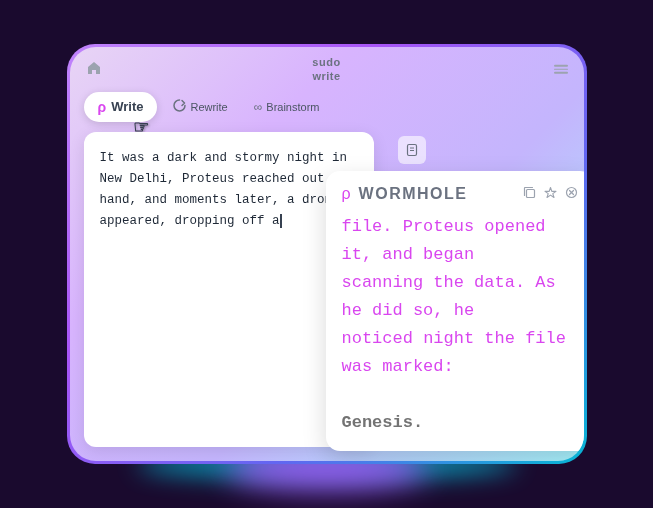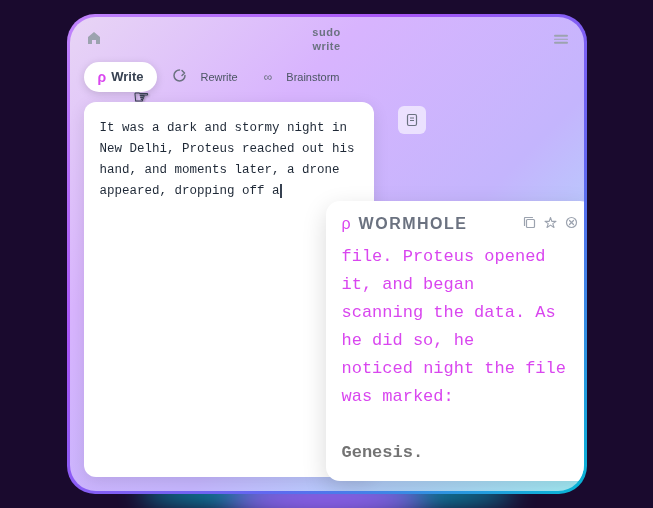--- a/index.html
+++ b/index.html
@@ -11,21 +11,21 @@
       display: flex;
       align-items: center;
       justify-content: center;
       overflow: hidden;
       font-family: -apple-system, BlinkMacSystemFont, 'Segoe UI', sans-serif;
     }
 
     .device-wrapper {
       position: relative;
       width: 520px;
-      height: 480px;
+      height: 420px;
     }
 
     
     .device-shell {
       position: absolute;
       inset: 0;
       border-radius: 28px;
       background: linear-gradient(135deg, #c084fc, #a855f7, #6366f1, #06b6d4);
       padding: 3px;
     }
@@ -155,21 +155,21 @@
       position: absolute;
       bottom: -16px;
       right: 8px;
       font-size: 18px;
       filter: drop-shadow(1px 1px 1px rgba(0,0,0,0.3));
     }
 
     .btn-tool {
       display: flex;
       align-items: center;
-      gap: 14px;
+      gap: 4px;
       background: transparent;
       border: none;
       border-radius: 16px;
       padding: 6px 10px;
       font-size: 11px;
       font-weight: 500;
       color: #4b5563;
       cursor: pointer;
       white-space: nowrap;
     }

